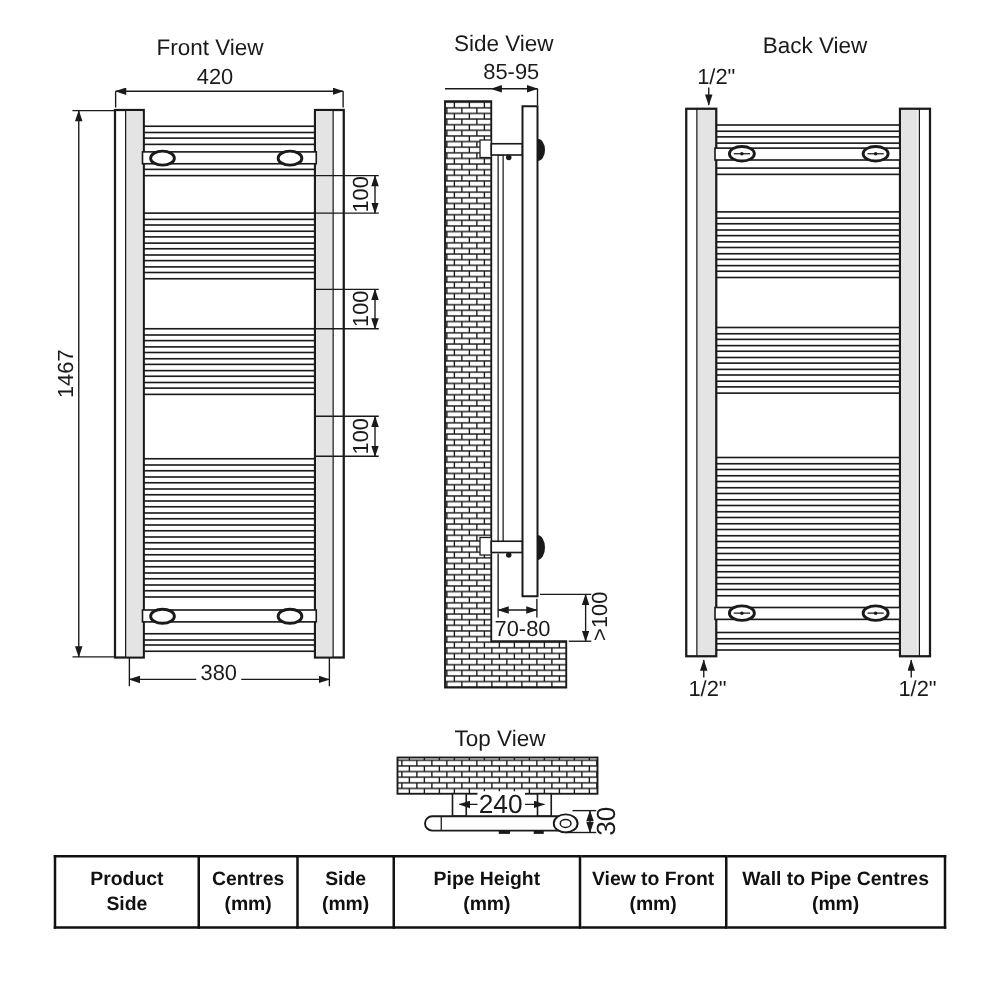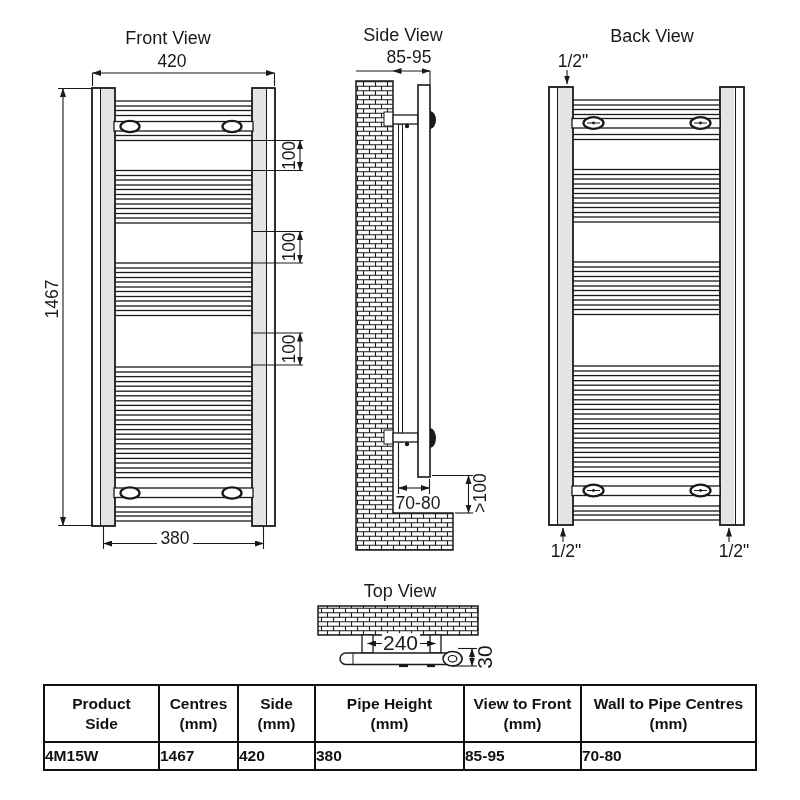--- a/index.html
+++ b/index.html
@@ -328,24 +328,16 @@
           </th>
     <th>
             <div>View to Front</div>
             <div>(mm)</div>
           </th>
     <th>
             <div>Wall to Pipe Centres</div>
             <div>(mm)</div>
           </th>
   </tr>
-  <tr>
-    <td>4M15W</td>
-    <td>1467</td>
-    <td>420</td>
-    <td>380</td>
-    <td>85-95</td>
-    <td>70-80</td>
-  </tr>
 </tbody>
     </table>
 
 </div>
 
 </body></html>

